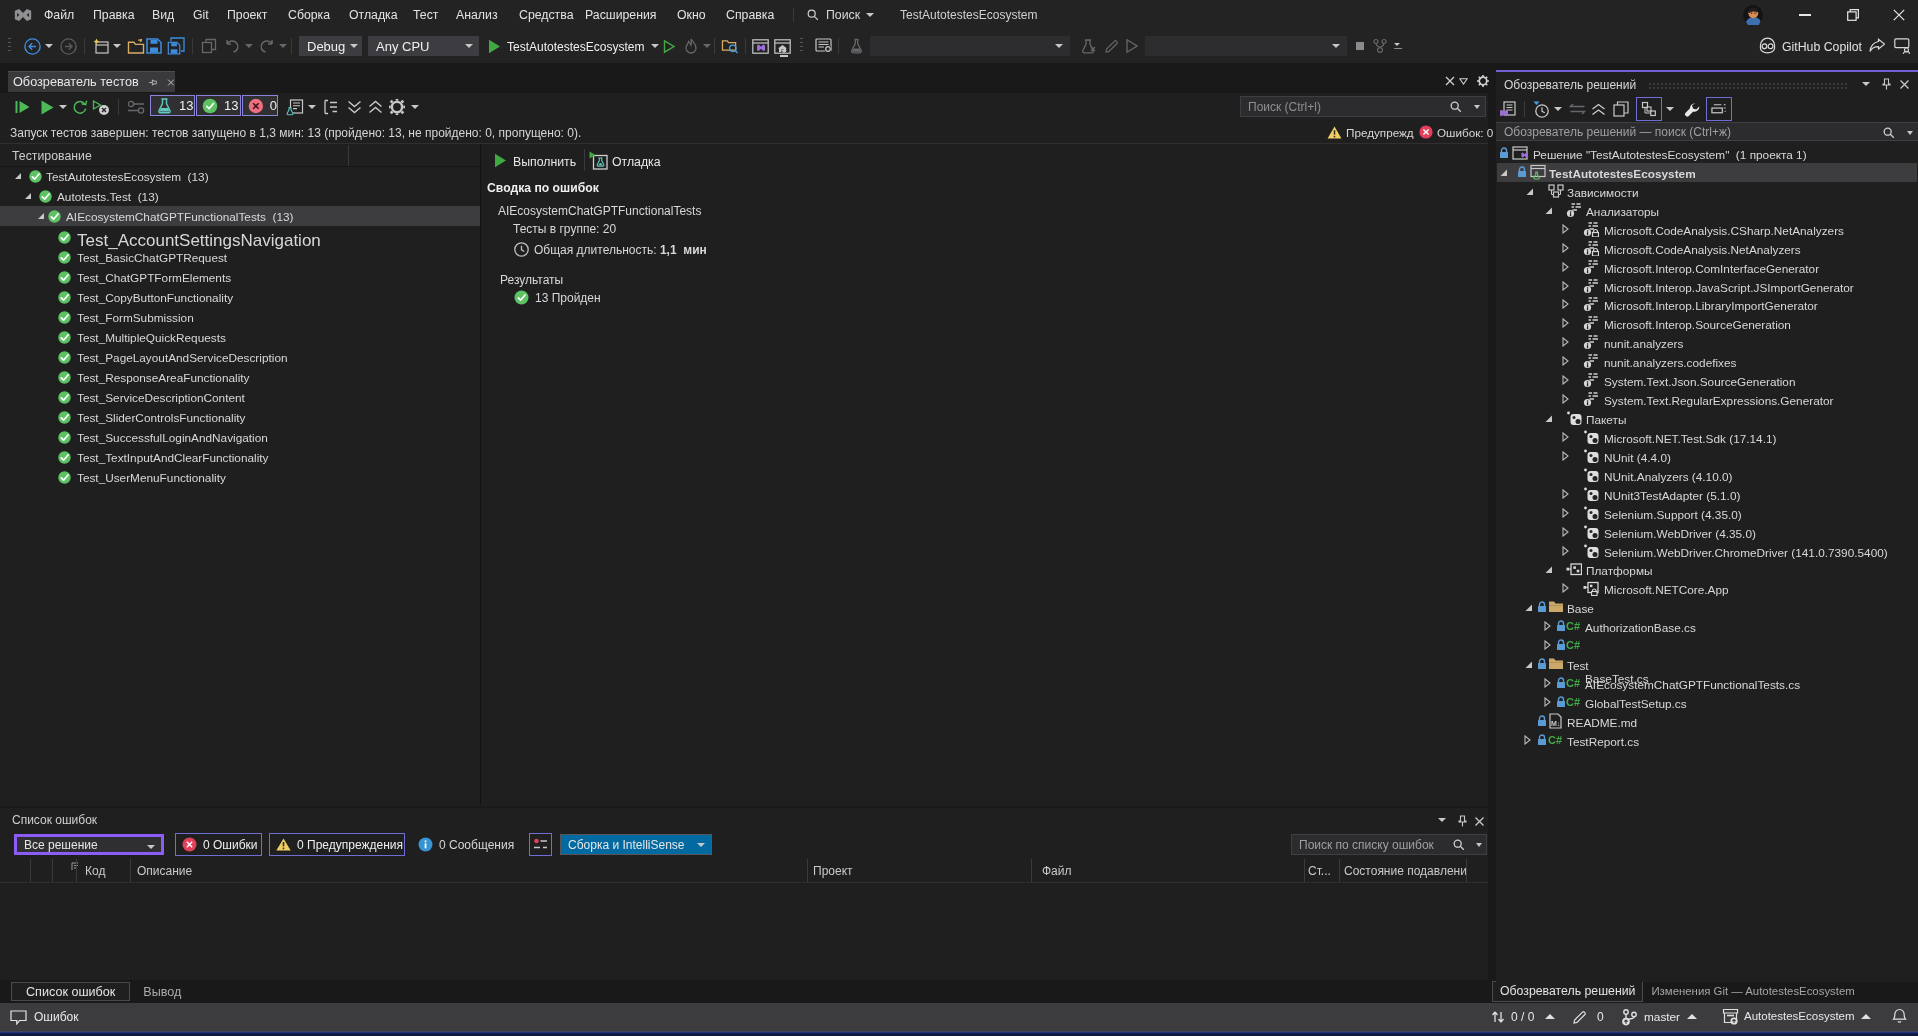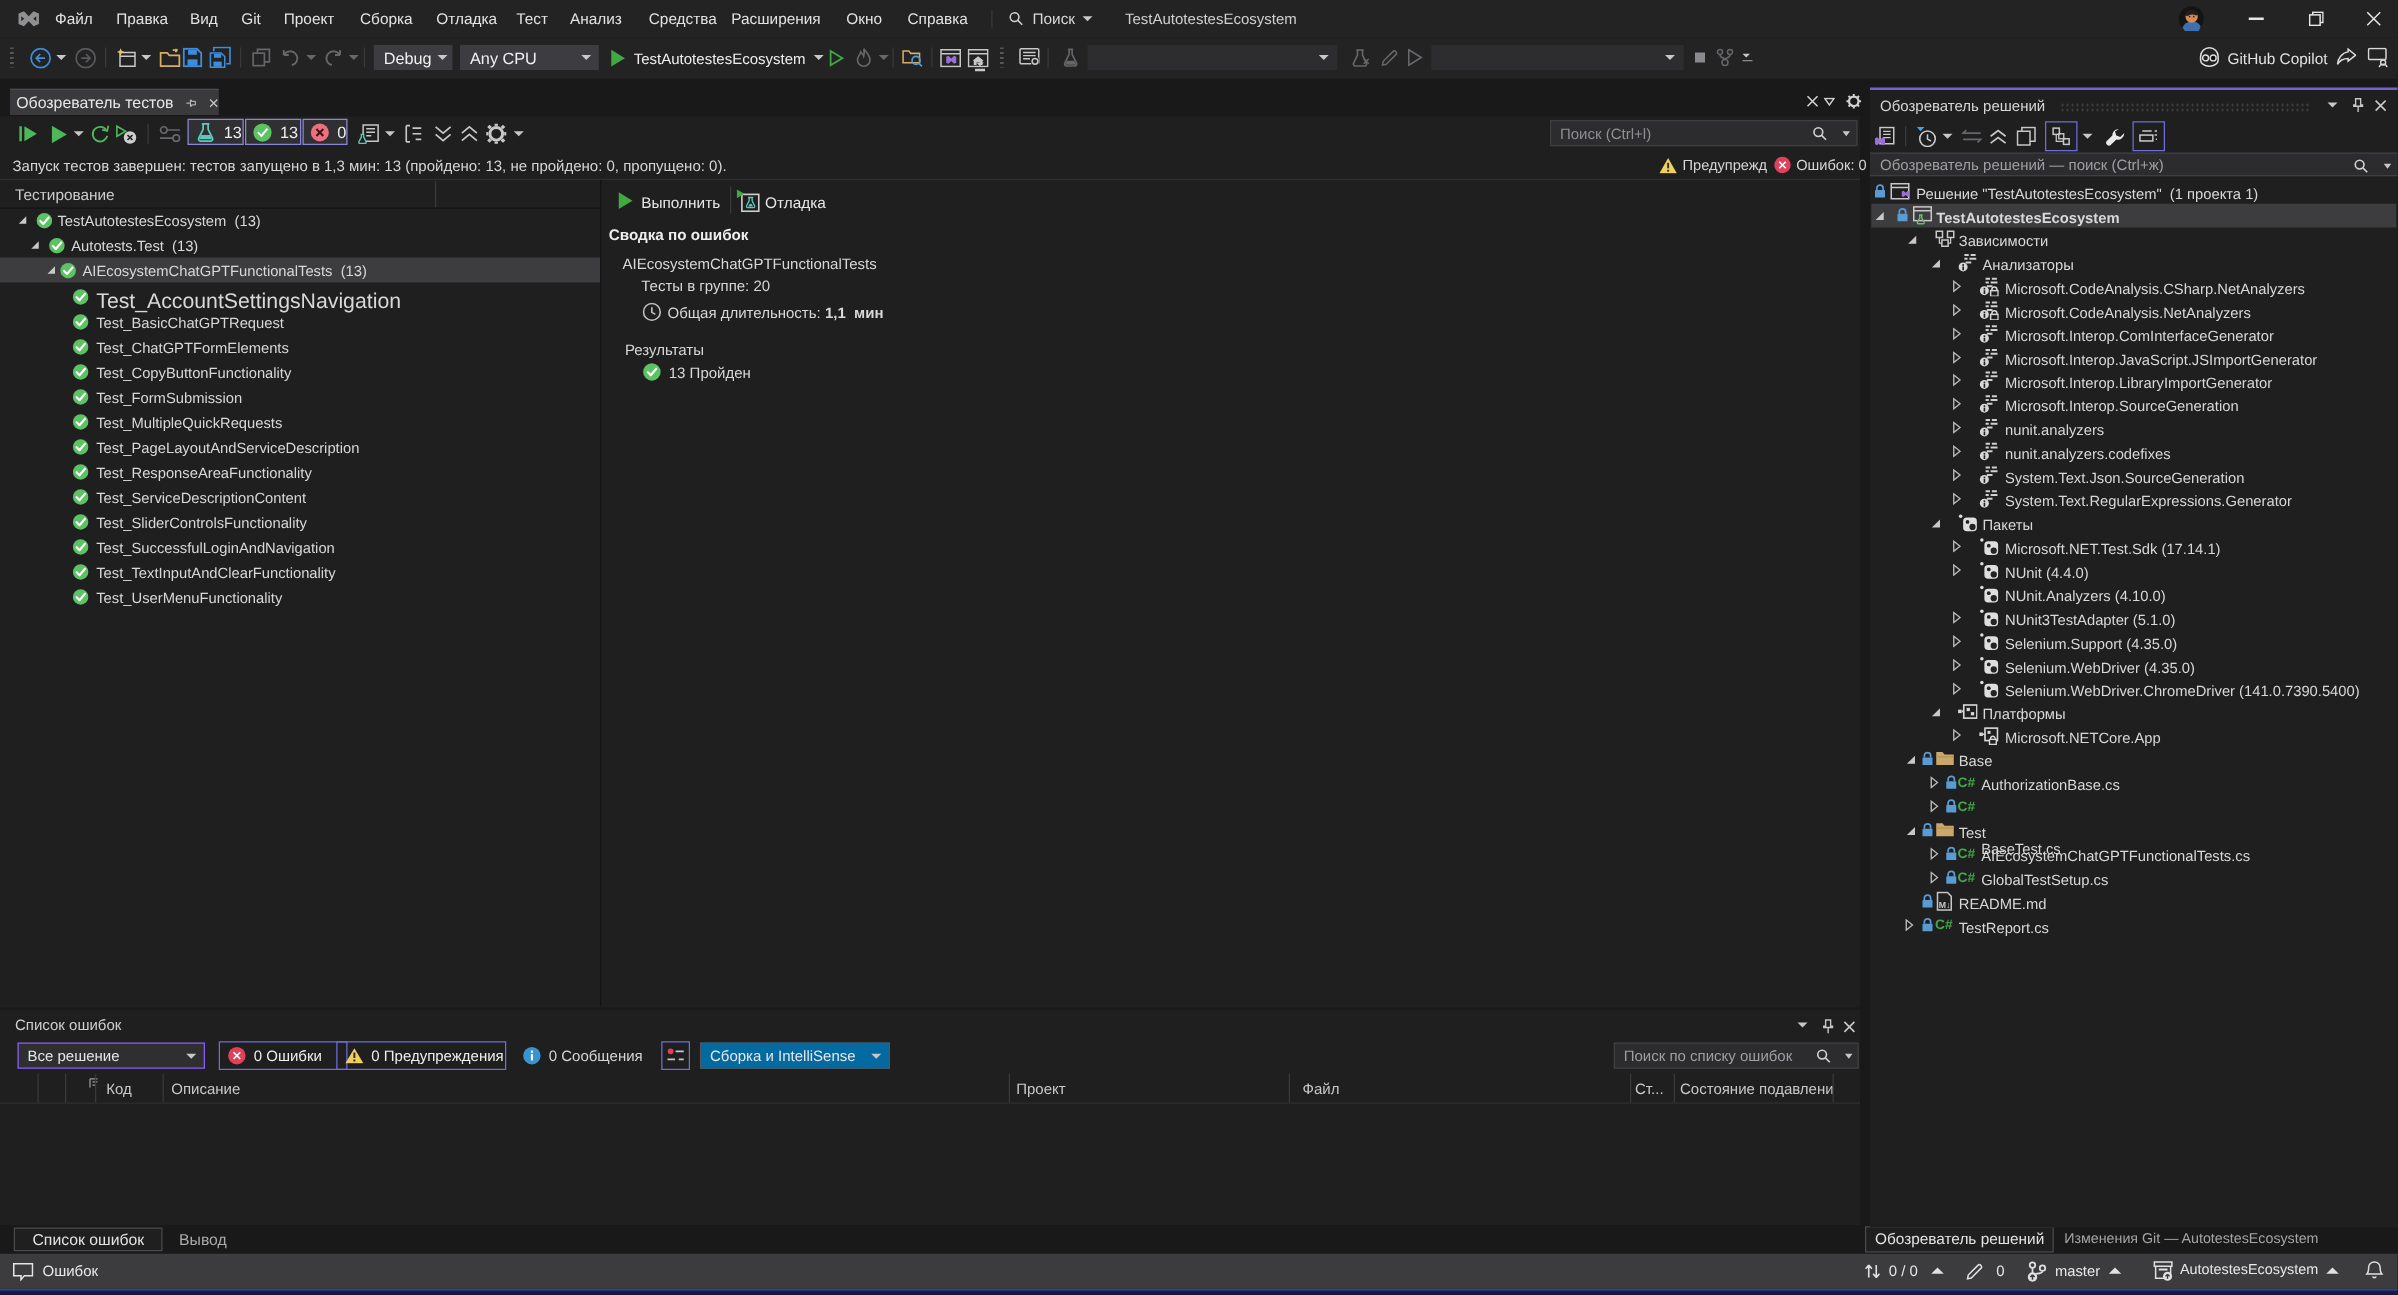--- a/index.html
+++ b/index.html
@@ -434,25 +434,25 @@
 <div class="abs" style="left:535px;top:291px;font-size:12px;color:#d8d8d8;font-weight:normal;white-space:nowrap;">13 Пройден</div>
 <div class="abs" style="left:0;top:808px;width:1488px;height:172px;background:#1f1f20;"></div>
 <div class="abs" style="left:12px;top:813px;font-size:12px;color:#cfcfcf;font-weight:normal;white-space:nowrap;">Список ошибок</div>
 <div class="abs caret" style="left:1438px;top:818px;"></div>
 <svg class="abs" style="left:1456px;top:815px;" width="12" height="13" viewBox="0 0 12 13">
     <path d="M4.5 1 L8.5 1 L8.5 6 L10 6 L10 7 L3 7 L3 6 L4.5 6 Z M6.5 7 L6.5 11.5" stroke="#c8c8c8" stroke-width="1.1" fill="none"></path>
   </svg>
 <svg class="abs" style="left:1474px;top:816px;" width="11" height="11" viewBox="0 0 11 11">
     <path d="M1.5 1.5 L9.5 9.5 M9.5 1.5 L1.5 9.5" stroke="#c8c8c8" stroke-width="1.3"></path>
   </svg>
-<div class="abs row" style="left:14px;top:834px;width:150px;height:21px;background:#2f2f32;border:1px solid #8b5cf6;box-sizing:border-box;">
+<div class="abs row" style="left:14px;top:834px;width:150px;height:21px;background:#2f2f32;border:3px solid #8b5cf6;box-sizing:border-box;">
     <span style="font-size:12px;color:#e6e6e6;margin-left:7px;">Все решение</span>
     <span class="caret" style="position:absolute;right:6px;top:8px;"></span>
   </div>
-<div class="abs row" style="left:175px;top:833px;width:103px;height:23px;border:1px solid #6e6ed6;box-sizing:border-box;">
+<div class="abs row" style="left:175px;top:833px;width:87px;height:23px;border:1px solid #6e6ed6;box-sizing:border-box;">
     <svg style="margin-left:6px" width="15" height="15" viewBox="0 0 15 15">
       <circle cx="7.5" cy="7.5" r="7" fill="#e0405a"></circle>
       <path d="M4.8 4.8 L10.2 10.2 M10.2 4.8 L4.8 10.2" stroke="#fff" stroke-width="1.4"></path>
     </svg>
     <span style="font-size:12px;color:#efefef;margin-left:6px;">0 Ошибки</span>
   </div>
 <div class="abs row" style="left:269px;top:833px;width:136px;height:23px;border:1px solid #6e6ed6;box-sizing:border-box;">
     <svg style="margin-left:6px" width="15" height="13" viewBox="0 0 15 13">
       <path d="M7.5 0.5 L14.7 12.5 L0.3 12.5 Z" fill="#f0ce63"></path>
       <rect x="6.7" y="4" width="1.6" height="4.4" fill="#32301f"></rect>

